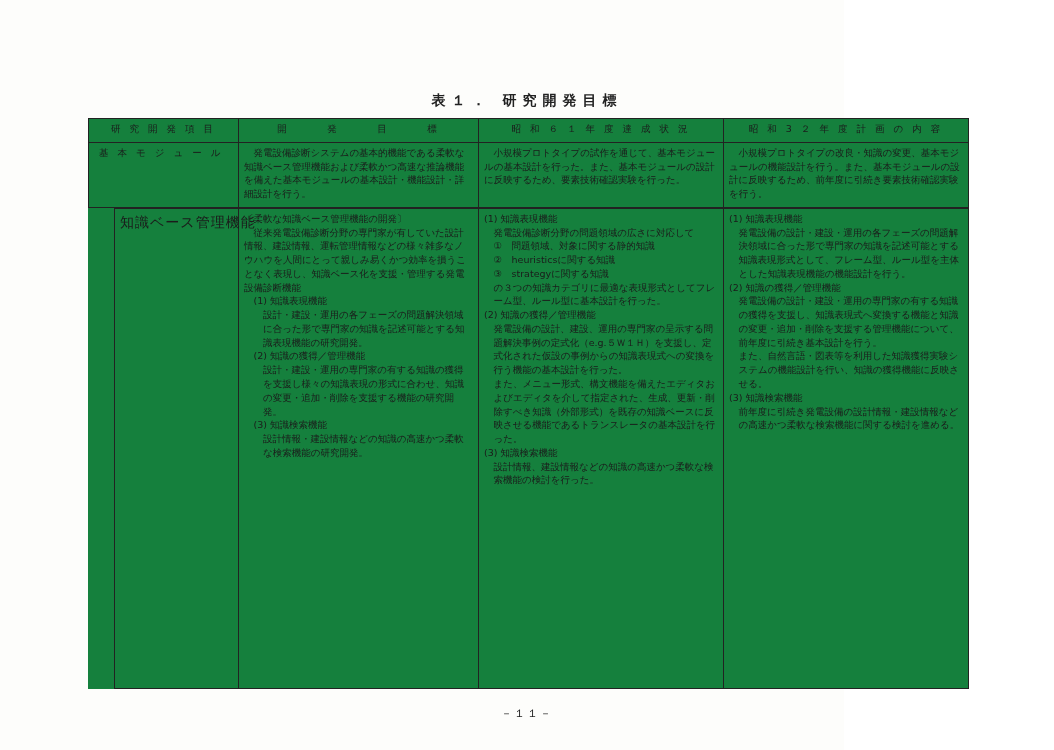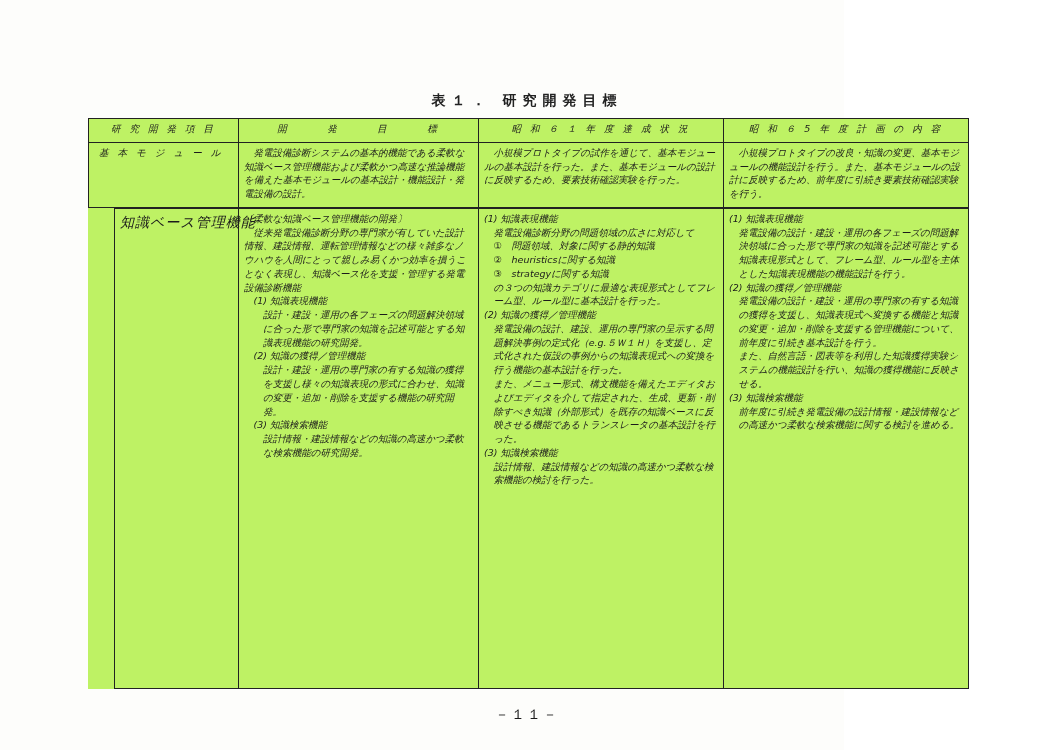--- a/index.html
+++ b/index.html
@@ -32,22 +32,21 @@
     font-weight: bold;
     color: #222;
   }
   table.main {
     position: absolute;
     left: 88px;
     top: 118px;
     width: 880px;
     border-collapse: collapse;
     table-layout: fixed;
-    background: #bef264;
-    font-style: italic;
+    background: #15803d;
   }
   table.main td, table.main th {
     border: 1px solid #222;
     vertical-align: top;
     padding: 3px 5px 6px 5px;
     font-size: 9.5px;
     line-height: 1.45;
     font-family: "DejaVu Sans", sans-serif;
     color: #1b1b1b;
   }
@@ -110,21 +109,21 @@
     border-left: none !important;
     border-bottom: none !important;
     border-top: none !important;
   }
   .pagenum {
     position: absolute;
     left: 0;
     top: 706px;
     width: 1054px;
     text-align: center;
-    font-size: 14px;
+    font-size: 11px;
     letter-spacing: 2px;
     font-family: "DejaVu Serif", serif;
   }
   .tall {
     height: 470px;
   }
 </style>
 </head>
 <body>
 
@@ -137,28 +136,28 @@
       <col style="width:150px">
       <col style="width:240px">
       <col style="width:245px">
       <col style="width:245px">
     </colgroup>
     <tbody>
         <tr>
       <th class="hdr">研 究 開 発 項 目</th>
       <th class="hdr">開　　　発　　　目　　　標</th>
       <th class="hdr">昭 和 ６ １ 年 度 達 成 状 況</th>
-      <th class="hdr">昭 和 ６ 5 年 度 計 画 の 内 容</th>
+      <th class="hdr">昭 和 3 ２ 年 度 計 画 の 内 容</th>
     </tr>
 
 
     <tr>
       <td class="rowlabel center-ish">基 本 モ ジ ュ ー ル</td>
       <td>
-        <div class="cell-p">発電設備診断システムの基本的機能である柔軟な知識ベース管理機能および柔軟かつ高速な推論機能を備えた基本モジュールの基本設計・機能設計・発電設備の設計。</div>
+        <div class="cell-p">発電設備診断システムの基本的機能である柔軟な知識ベース管理機能および柔軟かつ高速な推論機能を備えた基本モジュールの基本設計・機能設計・詳細設計を行う。</div>
       </td>
       <td>
         <div class="cell-p">小規模プロトタイプの試作を通じて、基本モジュールの基本設計を行った。また、基本モジュールの設計に反映するため、要素技術確認実験を行った。</div>
       </td>
       <td>
         <div class="cell-p">小規模プロトタイプの改良・知識の変更、基本モジュールの機能設計を行う。また、基本モジュールの設計に反映するため、前年度に引続き要素技術確認実験を行う。</div>
       </td>
     </tr>
 
     <tr>

